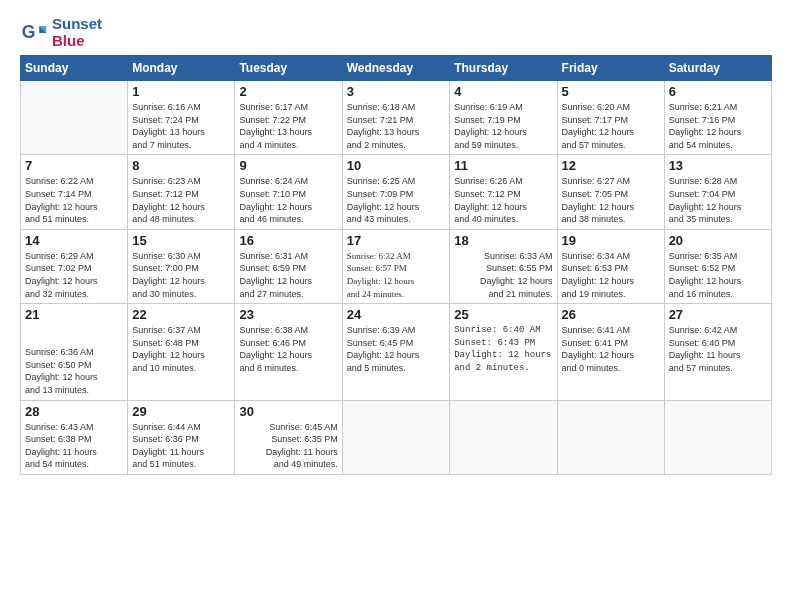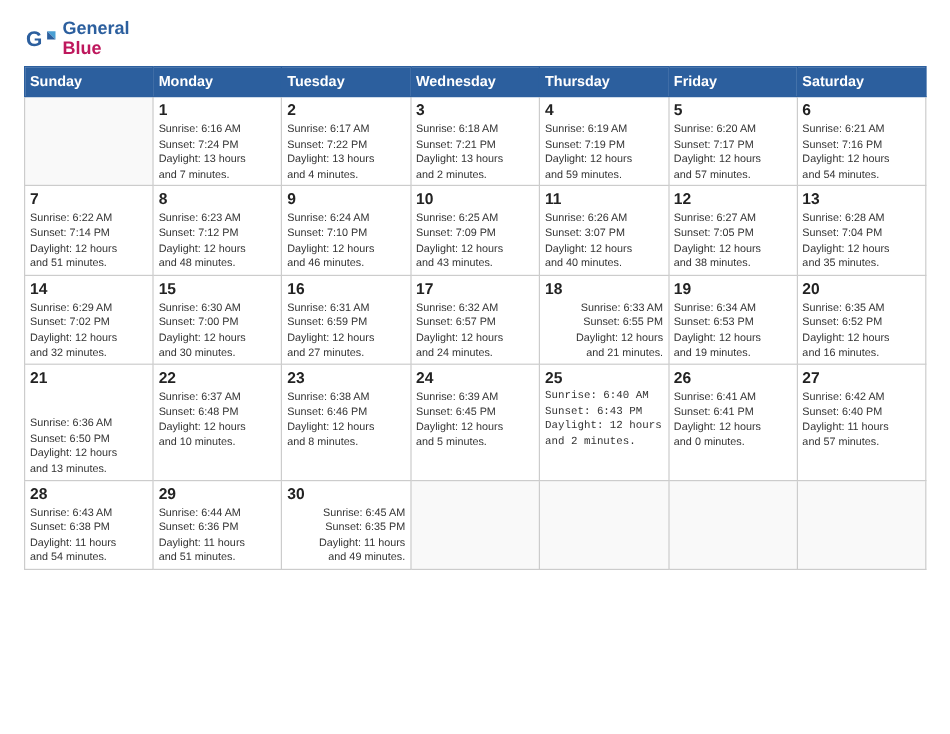--- a/index.html
+++ b/index.html
@@ -90,21 +90,21 @@
 
 <div class="page">
   <div class="header">
     <div class="logo">
       <svg class="logo-icon" viewBox="0 0 32 32">
         <text x="2" y="22" font-size="20" font-weight="bold" fill="#2c5f9e" font-family="Arial">G</text>
         <polygon points="22,8 30,8 30,16" fill="#4a9fd4"></polygon>
         <polygon points="22,8 30,16 22,16" fill="#2c5f9e"></polygon>
       </svg>
       <div>
-        <div style="font-size:15px;font-weight:bold;color:#2c5f9e;line-height:1.1;">General</div>
+        <div style="font-size:15px;font-weight:bold;color:#2c5f9e;line-height:1.1;">Sunset</div>
         <div style="font-size:15px;font-weight:bold;color:#be185d;line-height:1.1;">Blue</div>
       </div>
     </div>
     <div class="title-area">
       <div class="month-title"></div>
       <div class="location"></div>
     </div>
   </div>
 
   <table class="calendar">
@@ -190,21 +190,21 @@
           <td>
             <span class="day-number">10</span>
             <div class="day-info" style="white-space: pre-line;">Sunrise: 6:25 AM
 Sunset: 7:09 PM
 Daylight: 12 hours
 and 43 minutes.</div>
           </td>
           <td>
             <span class="day-number">11</span>
             <div class="day-info" style="white-space: pre-line;">Sunrise: 6:26 AM
-Sunset: 3:07 PM
+Sunset: 7:12 PM
 Daylight: 12 hours
 and 40 minutes.</div>
           </td>
           <td>
             <span class="day-number">12</span>
             <div class="day-info" style="white-space: pre-line;">Sunrise: 6:27 AM
 Sunset: 7:05 PM
 Daylight: 12 hours
 and 38 minutes.</div>
           </td>
@@ -233,21 +233,21 @@
           </td>
           <td>
             <span class="day-number">16</span>
             <div class="day-info" style="white-space: pre-line;">Sunrise: 6:31 AM
 Sunset: 6:59 PM
 Daylight: 12 hours
 and 27 minutes.</div>
           </td>
           <td>
             <span class="day-number">17</span>
-            <div class="day-info" style="white-space: pre-line;">Sunrise: 6:32 AM
+            <div class="day-info" style="white-space: pre-line; font-family: Liberation Serif, serif;">Sunrise: 6:32 AM
 Sunset: 6:57 PM
 Daylight: 12 hours
 and 24 minutes.</div>
           </td>
           <td>
             <span class="day-number">18</span>
             <div class="day-info" style="white-space: pre-line; text-align: right;">Sunrise: 6:33 AM
 Sunset: 6:55 PM
 Daylight: 12 hours
 and 21 minutes.</div>

